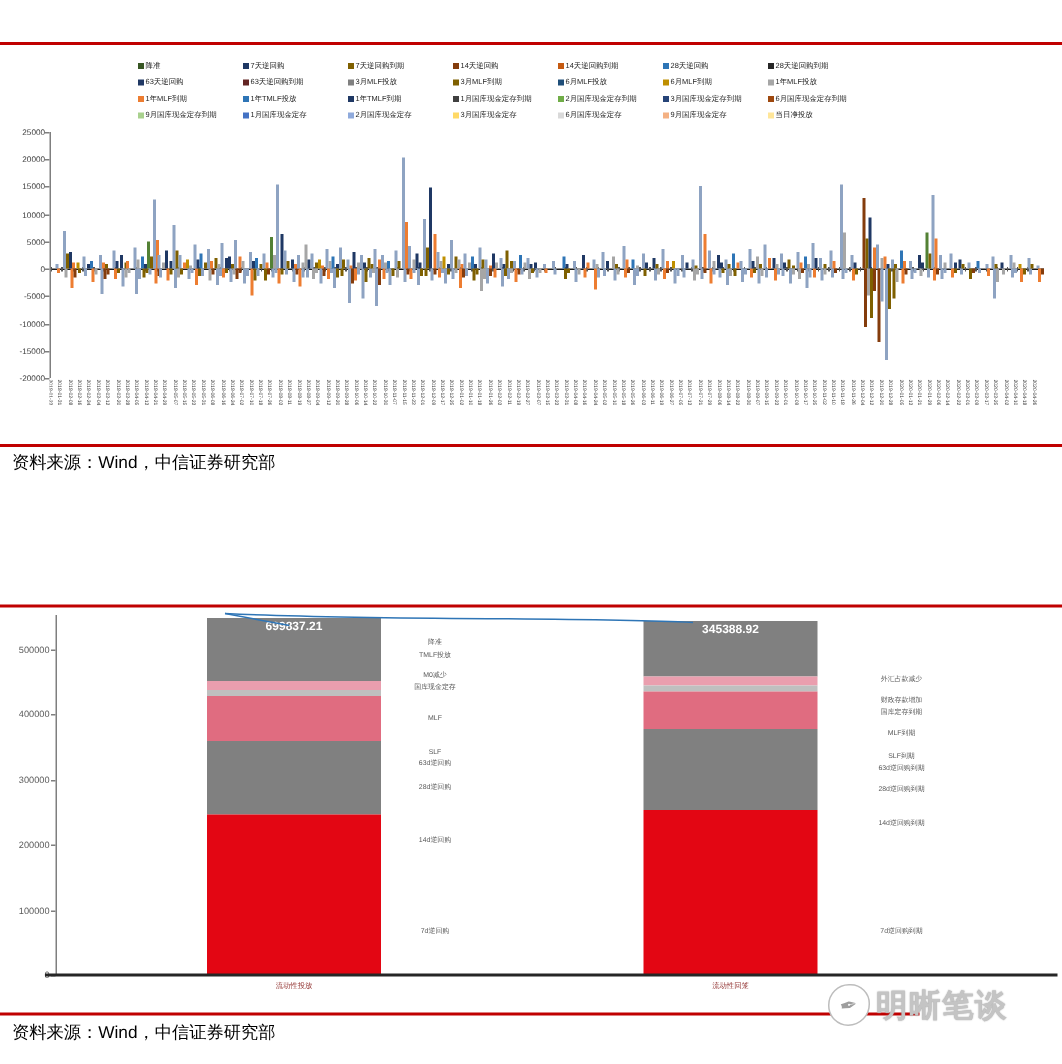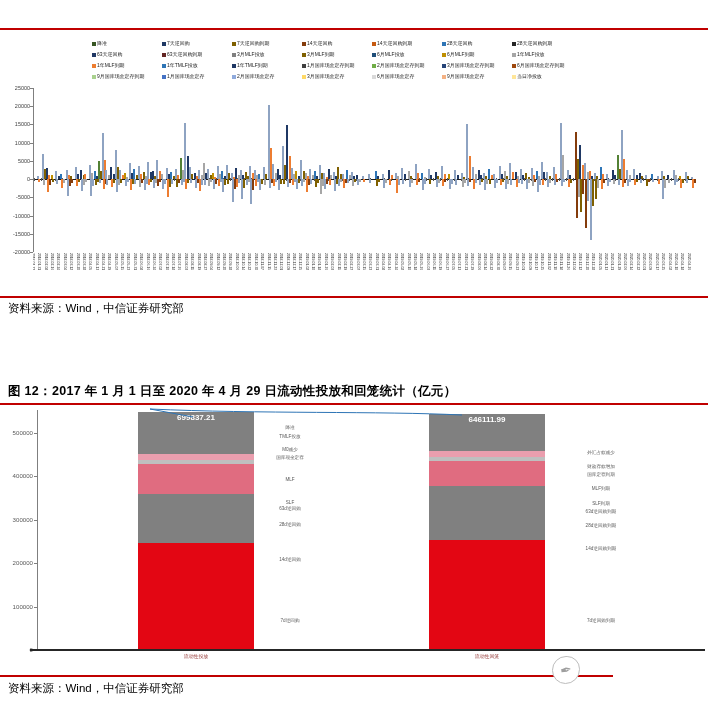--- a/index.html
+++ b/index.html
@@ -748,21 +748,20 @@
       <span class="xdate" style="left: 632.173px;">2020-03-25</span>
       <span class="xdate" style="left: 638.538px;">2020-04-02</span>
       <span class="xdate" style="left: 644.904px;">2020-04-10</span>
       <span class="xdate" style="left: 651.269px;">2020-04-18</span>
       <span class="xdate" style="left: 657.635px;">2020-04-26</span>
     </div>
 
   <div class="thin-red-rule" style="top:296px;width:708px;"></div>
   <div class="source-text" style="top:301px;">资料来源：Wind，中信证券研究部</div>
 
-  <div class="fig-title" style="top:383px;">图 12：2017 年 1 月 1 日至 2020 年 4 月 29 日流动性投放和回笼统计（亿元）</div>
   <div class="red-rule" style="top:403px;width:708px;"></div>
 
   <div id="f12-yaxis">
       <div class="ytick-12" style="left: 0px; top: 645px; width: 33px; text-align: right;">0</div>
       <div class="tickmark" style="left: 34px; top: 650px;"></div>
       <div class="ytick-12" style="left: 0px; top: 601.6px; width: 33px; text-align: right;">100000</div>
       <div class="tickmark" style="left: 34px; top: 606.6px;"></div>
       <div class="ytick-12" style="left: 0px; top: 558.2px; width: 33px; text-align: right;">200000</div>
       <div class="tickmark" style="left: 34px; top: 563.2px;"></div>
       <div class="ytick-12" style="left: 0px; top: 514.8px; width: 33px; text-align: right;">300000</div>
@@ -784,21 +783,21 @@
       <div class="total-label" style="left: 100px; top: 3px;">699837.21</div>
       <div class="cat-label" style="left: 158px; top: 242px;">流动性投放</div>
       <div class="stackbar" style="left: 391px; width: 116px; height: 236px; bottom: 0px;">
         <div class="seg" style="height: 110.184px; background: rgb(227, 6, 19);"></div>
         <div class="seg" style="height: 53.5036px; background: rgb(128, 128, 128);"></div>
         <div class="seg" style="height: 24.8709px; background: rgb(224, 108, 128);"></div>
         <div class="seg" style="height: 4.09037px; background: rgb(191, 191, 191);"></div>
         <div class="seg" style="height: 6.13556px; background: rgb(234, 158, 174);"></div>
         <div class="seg" style="height: 37.2151px; background: rgb(128, 128, 128);"></div>
       </div>
-      <div class="total-label" style="left: 391px; top: 5px;">646111.99</div>
+      <div class="total-label" style="left: 391px; top: 5px;">345388.92</div>
       <div class="cat-label" style="left: 449px; top: 242px;">流动性回笼</div>
       <div class="callout" style="left: 252px; top: 18px;">降准</div>
       <div class="callout" style="left: 252px; top: 27px;">TMLF投放</div>
       <div class="callout" style="left: 252px; top: 40px;">M0减少</div>
       <div class="callout" style="left: 252px; top: 48px;">国库现金定存</div>
       <div class="callout" style="left: 252px; top: 69px;">MLF</div>
       <div class="callout" style="left: 252px; top: 92px;">SLF</div>
       <div class="callout" style="left: 252px; top: 99px;">63d逆回购</div>
       <div class="callout" style="left: 252px; top: 115px;">28d逆回购</div>
       <div class="callout" style="left: 252px; top: 150px;">14d逆回购</div>
@@ -820,15 +819,16 @@
     <path d="M193,417 L150,409" stroke="#2e75b6" stroke-width="1" fill="none"></path>
   </svg>
 
   <div class="thin-red-rule" style="top:675px;width:613px;"></div>
   <div class="source-text" style="top:681px;">资料来源：Wind，中信证券研究部</div>
 
   <div id="logo">
     <div id="logo-circle">
       <span id="logo-pen">✒</span>
     </div>
+    <span id="logo-text">明晰笔谈</span>
   </div>
 
 </div>
 
 </body></html>

